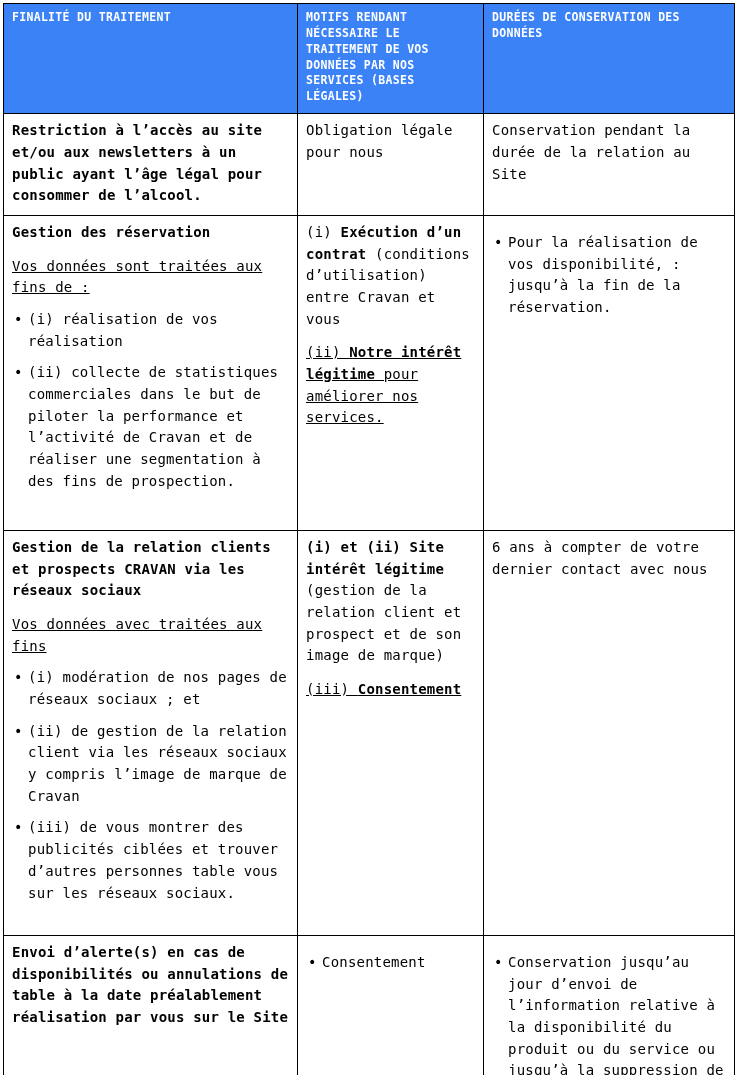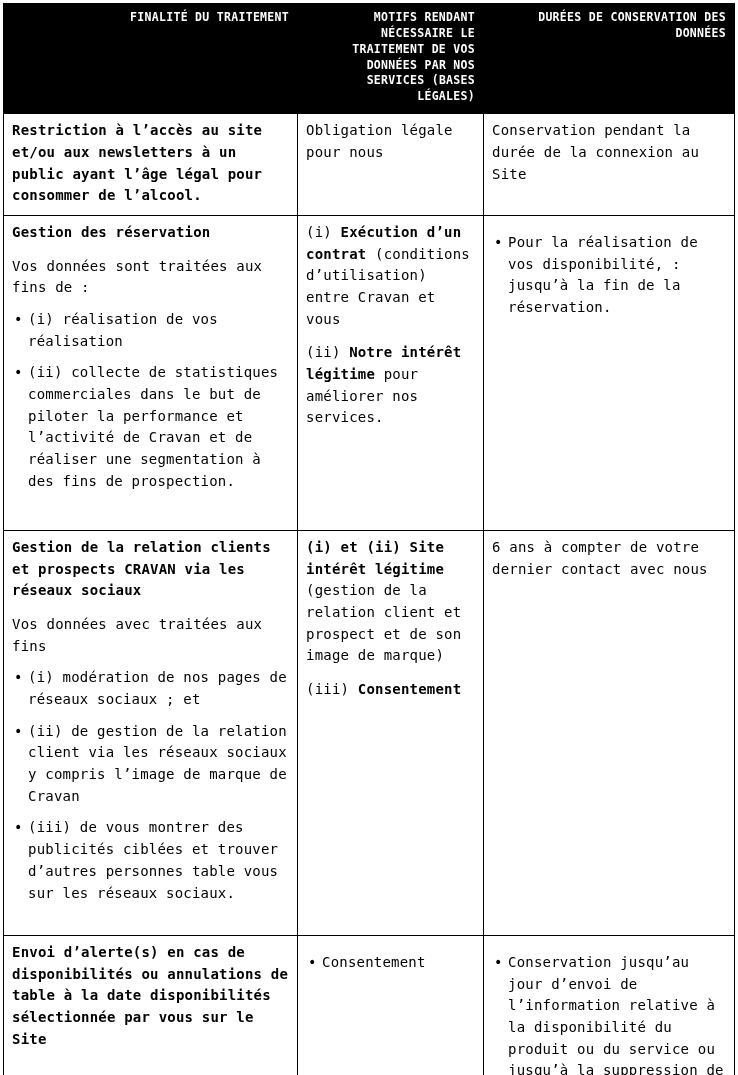--- a/index.html
+++ b/index.html
@@ -18,23 +18,23 @@
     margin: 3px 0 0 3px;
     table-layout: fixed;
   }
   table.privacy-table th,
   table.privacy-table td {
     border: 1.5px solid #000000;
     vertical-align: top;
     padding: 6px 8px 8px 8px;
   }
   table.privacy-table thead th {
-    background: #000000;
+    background: #3b82f6;
     color: #ffffff;
-    text-align: right;
+    text-align: left;
     font-weight: bold;
     font-size: 11.5px;
     line-height: 1.38;
     letter-spacing: 0.3px;
     text-transform: uppercase;
     height: 92px;
   }
   col.c1 { width: 294px; }
   col.c2 { width: 186px; }
   col.c3 { width: 251px; }
@@ -42,20 +42,21 @@
   td.cell {
     font-size: 14px;
     line-height: 1.55;
     letter-spacing: 0.2px;
   }
   .para {
     margin: 0 0 0 0;
   }
   .para + .para {
     margin-top: 12px;
+    text-decoration: underline;
   }
   .bold {
     font-weight: bold;
   }
   ul.bullets {
     list-style: none;
     margin: 10px 0 0 0;
     padding: 0;
   }
   ul.bullets li {
@@ -96,21 +97,21 @@
   </thead>
   <tbody id="tbody">
       <tr class="row-h1">
         <td class="cell">
           <div class="para bold">Restriction à l’accès au site et/ou aux newsletters à un public ayant l’âge légal pour consommer de l’alcool.</div>
         </td>
         <td class="cell">
           <div class="para">Obligation légale pour nous</div>
         </td>
         <td class="cell">
-          <div class="para">Conservation pendant la durée de la connexion au Site</div>
+          <div class="para">Conservation pendant la durée de la relation au Site</div>
         </td>
       </tr>
       <tr class="row-h2">
         <td class="cell">
           <div class="para bold">Gestion des réservation</div>
           <div class="para">Vos données sont traitées aux fins de :</div>
           <ul class="bullets">
             <li>(i) réalisation de vos réalisation</li>
             <li>(ii) collecte de statistiques commerciales dans le but de piloter la performance et l’activité de Cravan et de réaliser une segmentation à des fins de prospection.</li>
           </ul>
@@ -138,21 +139,21 @@
         <td class="cell">
           <div class="para"><span class="bold">(i) et (ii) Site intérêt légitime</span> (gestion de la relation client et prospect et de son image de marque)</div>
           <div class="para">(iii) <span class="bold">Consentement</span></div>
         </td>
         <td class="cell">
           <div class="para">6 ans à compter de votre dernier contact avec nous</div>
         </td>
       </tr>
       <tr class="row-h4">
         <td class="cell">
-          <div class="para bold">Envoi d’alerte(s) en cas de disponibilités ou annulations de table à la date disponibilités sélectionnée par vous sur le Site</div>
+          <div class="para bold">Envoi d’alerte(s) en cas de disponibilités ou annulations de table à la date préalablement réalisation par vous sur le Site</div>
         </td>
         <td class="cell">
           <ul class="bullets">
             <li>Consentement</li>
           </ul>
         </td>
         <td class="cell">
           <ul class="bullets">
             <li>Conservation jusqu’au jour d’envoi de l’information relative à la disponibilité du produit ou du service ou jusqu’à la suppression de la référence du Site</li>
           </ul>

